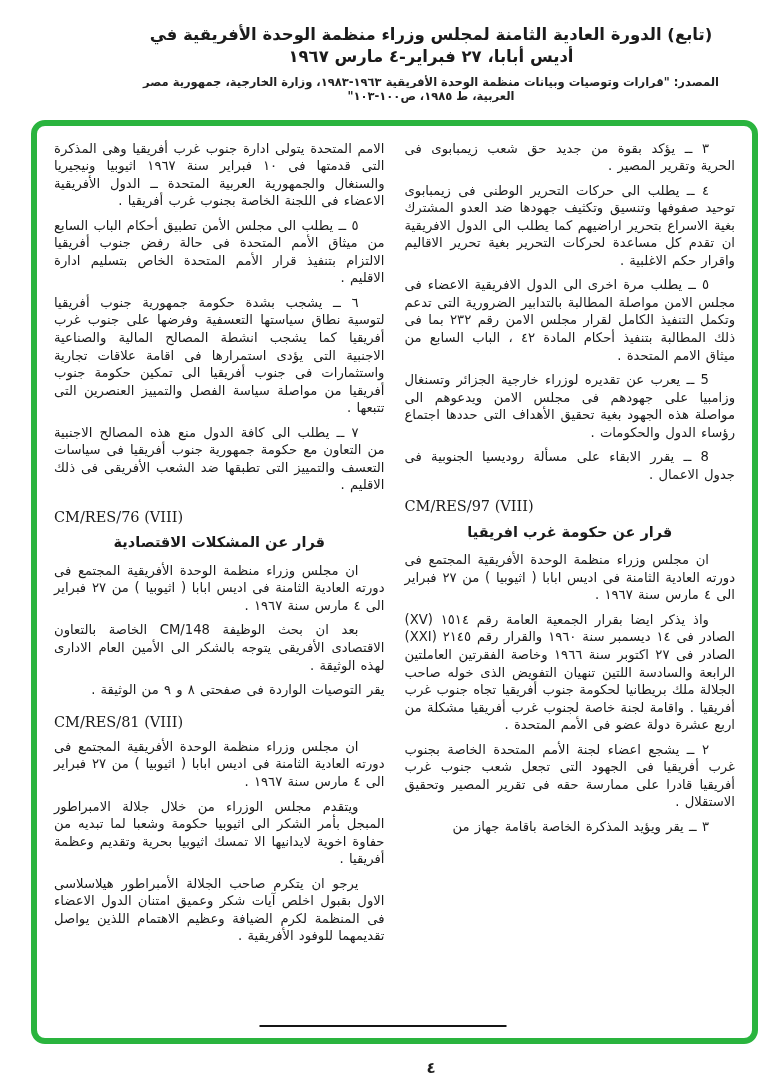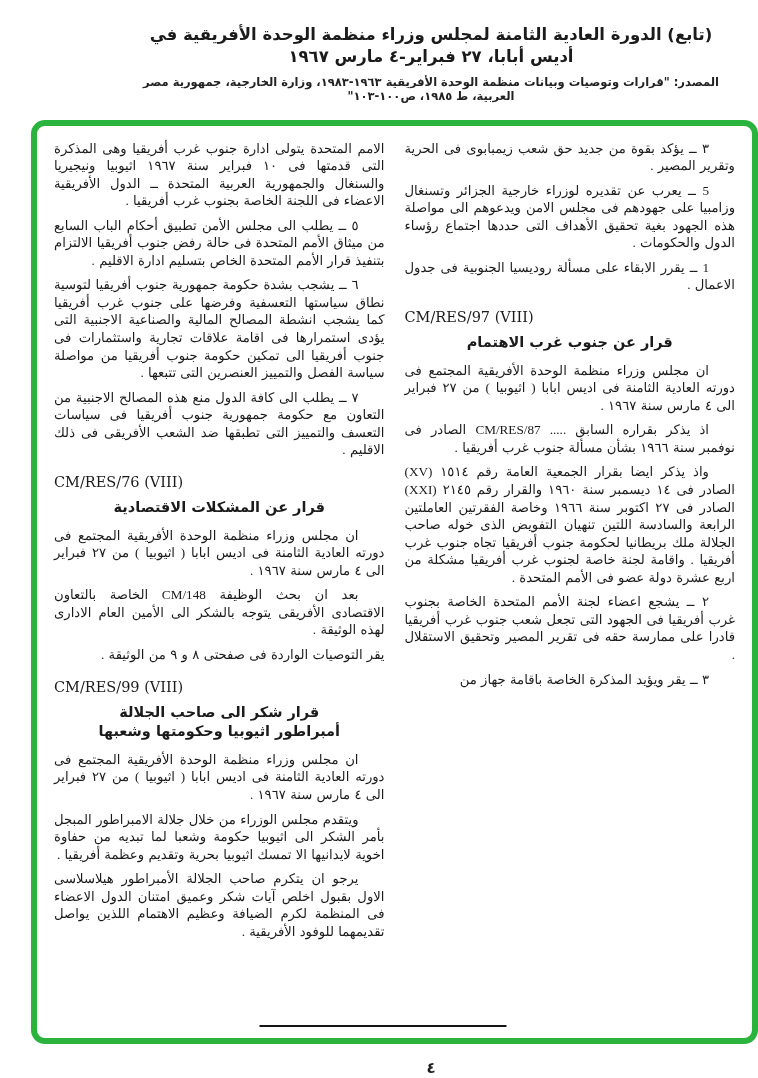--- a/index.html
+++ b/index.html
@@ -35,21 +35,20 @@
     background:#fff;
   }
   .cols{display:flex;gap:20px;direction:rtl;}
   .col{flex:1 1 0;min-width:0;font-size:13.2px;line-height:1.33;}
 
   .para{
     text-align:justify;
     text-indent:26px;
     margin:0 0 7px 0;
     word-spacing:1px;
-    font-family:Liberation Serif, serif;
   }
   .para.noindent{text-indent:0;}
   .ref{
     direction:ltr;text-align:left;
     font-family:"DejaVu Serif","Liberation Serif",serif;
     font-size:14.5px;
     margin:14px 0 6px 0;
   }
   .heading{
     text-align:center;font-weight:700;font-size:14.5px;
@@ -76,49 +75,46 @@
 
   <div class="hdr">
     <div class="hdr-title">(تابع) الدورة العادية الثامنة لمجلس وزراء منظمة الوحدة الأفريقية في أديس أبابا، ٢٧ فبراير-٤ مارس ١٩٦٧</div>
     <div class="hdr-source">المصدر: "قرارات وتوصيات وبيانات منظمة الوحدة الأفريقية ١٩٦٣-١٩٨٣، وزارة الخارجية، جمهورية مصر العربية، ط ١٩٨٥، ص١٠٠-١٠٣"</div>
   </div>
 
   <div class="content-box">
     <div class="cols">
       <div class="col" id="col-right">
           <div class="para">٣ ــ يؤكد بقوة من جديد حق شعب زيمبابوى فى الحرية وتقرير المصير .</div>
+          <div class="para">٤ ــ يطلب الى حركات التحرير الوطنى فى زيمبابوى توحيد صفوفها وتنسيق وتكثيف جهودها ضد العدو المشترك بغية الاسراع بتحرير اراضيهم كما يطلب الى الدول الافريقية ان تقدم كل مساعدة لحركات التحرير بغية تحرير الاقاليم واقرار حكم الاغلبية .</div>
+          <div class="para">٥ ــ يطلب مرة اخرى الى الدول الافريقية الاعضاء فى مجلس الامن مواصلة المطالبة بالتدابير الضرورية التى تدعم وتكمل التنفيذ الكامل لقرار مجلس الامن رقم ٢٣٢ بما فى ذلك المطالبة بتنفيذ أحكام المادة ٤٢ ، الباب السابع من ميثاق الامم المتحدة .</div>
           <div class="para">5 ــ يعرب عن تقديره لوزراء خارجية الجزائر وتسنغال وزامبيا على جهودهم فى مجلس الامن ويدعوهم الى مواصلة هذه الجهود بغية تحقيق الأهداف التى حددها اجتماع رؤساء الدول والحكومات .</div>
-          <div class="para">1 ــ يقرر الابقاء على مسألة روديسيا الجنوبية فى جدول الاعمال .</div>
+          <div class="para">8 ــ يقرر الابقاء على مسألة روديسيا الجنوبية فى جدول الاعمال .</div>
           <div class="ref">CM/RES/97 (VIII)</div>
           <div class="heading">
-            <div>قرار عن جنوب غرب الاهتمام</div>
+            <div>قرار عن حكومة غرب افريقيا</div>
           </div>
           <div class="para">ان مجلس وزراء منظمة الوحدة الأفريقية المجتمع فى دورته العادية الثامنة فى اديس ابابا ( اثيوبيا ) من ٢٧ فبراير الى ٤ مارس سنة ١٩٦٧ .</div>
-          <div class="para">اذ يذكر بقراره السابق ..... CM/RES/87 الصادر فى نوفمبر سنة ١٩٦٦ بشأن مسألة جنوب غرب أفريقيا .</div>
           <div class="para">واذ يذكر ايضا بقرار الجمعية العامة رقم ١٥١٤ (XV) الصادر فى ١٤ ديسمبر سنة ١٩٦٠ والقرار رقم ٢١٤٥ (XXI) الصادر فى ٢٧ اكتوبر سنة ١٩٦٦ وخاصة الفقرتين العاملتين الرابعة والسادسة اللتين تنهيان التفويض الذى خوله صاحب الجلالة ملك بريطانيا لحكومة جنوب أفريقيا تجاه جنوب غرب أفريقيا . واقامة لجنة خاصة لجنوب غرب أفريقيا مشكلة من اربع عشرة دولة عضو فى الأمم المتحدة .</div>
           <div class="para">٢ ــ يشجع اعضاء لجنة الأمم المتحدة الخاصة بجنوب غرب أفريقيا فى الجهود التى تجعل شعب جنوب غرب أفريقيا قادرا على ممارسة حقه فى تقرير المصير وتحقيق الاستقلال .</div>
           <div class="para">٣ ــ يقر ويؤيد المذكرة الخاصة باقامة جهاز من</div>
         </div>
       <div class="col" id="col-left">
           <div class="para noindent">الامم المتحدة يتولى ادارة جنوب غرب أفريقيا وهى المذكرة التى قدمتها فى ١٠ فبراير سنة ١٩٦٧ اثيوبيا ونيجيريا والسنغال والجمهورية العربية المتحدة ــ الدول الأفريقية الاعضاء فى اللجنة الخاصة بجنوب غرب أفريقيا .</div>
           <div class="para">٥ ــ يطلب الى مجلس الأمن تطبيق أحكام الباب السابع من ميثاق الأمم المتحدة فى حالة رفض جنوب أفريقيا الالتزام بتنفيذ قرار الأمم المتحدة الخاص بتسليم ادارة الاقليم .</div>
           <div class="para">٦ ــ يشجب بشدة حكومة جمهورية جنوب أفريقيا لتوسية نطاق سياستها التعسفية وفرضها على جنوب غرب أفريقيا كما يشجب انشطة المصالح المالية والصناعية الاجنبية التى يؤدى استمرارها فى اقامة علاقات تجارية واستثمارات فى جنوب أفريقيا الى تمكين حكومة جنوب أفريقيا من مواصلة سياسة الفصل والتمييز العنصرين التى تتبعها .</div>
           <div class="para">٧ ــ يطلب الى كافة الدول منع هذه المصالح الاجنبية من التعاون مع حكومة جمهورية جنوب أفريقيا فى سياسات التعسف والتمييز التى تطبقها ضد الشعب الأفريقى فى ذلك الاقليم .</div>
           <div class="ref">CM/RES/76 (VIII)</div>
           <div class="heading">
             <div>قرار عن المشكلات الاقتصادية</div>
           </div>
           <div class="para">ان مجلس وزراء منظمة الوحدة الأفريقية المجتمع فى دورته العادية الثامنة فى اديس ابابا ( اثيوبيا ) من ٢٧ فبراير الى ٤ مارس سنة ١٩٦٧ .</div>
           <div class="para">بعد ان بحث الوظيفة CM/148 الخاصة بالتعاون الاقتصادى الأفريقى يتوجه بالشكر الى الأمين العام الادارى لهذه الوثيقة .</div>
           <div class="para noindent">يقر التوصيات الواردة فى صفحتى ٨ و ٩ من الوثيقة .</div>
-          <div class="ref">CM/RES/99 (VIII)</div>
-          <div class="heading">
-            <div>قرار شكر الى صاحب الجلالة</div>
-            <div>أمبراطور اثيوبيا وحكومتها وشعبها</div>
-          </div>
+          <div class="ref">CM/RES/81 (VIII)</div>
           <div class="para">ان مجلس وزراء منظمة الوحدة الأفريقية المجتمع فى دورته العادية الثامنة فى اديس ابابا ( اثيوبيا ) من ٢٧ فبراير الى ٤ مارس سنة ١٩٦٧ .</div>
           <div class="para">ويتقدم مجلس الوزراء من خلال جلالة الامبراطور المبجل بأمر الشكر الى اثيوبيا حكومة وشعبا لما تبديه من حفاوة اخوية لايدانيها الا تمسك اثيوبيا بحرية وتقديم وعظمة أفريقيا .</div>
           <div class="para">يرجو ان يتكرم صاحب الجلالة الأمبراطور هيلاسلاسى الاول بقبول اخلص آيات شكر وعميق امتنان الدول الاعضاء فى المنظمة لكرم الضيافة وعظيم الاهتمام اللذين يواصل تقديمهما للوفود الأفريقية .</div>
         </div>
     </div>
     <div class="end-rule"></div>
   </div>
 
   <div class="pagenum">٤</div>
 

